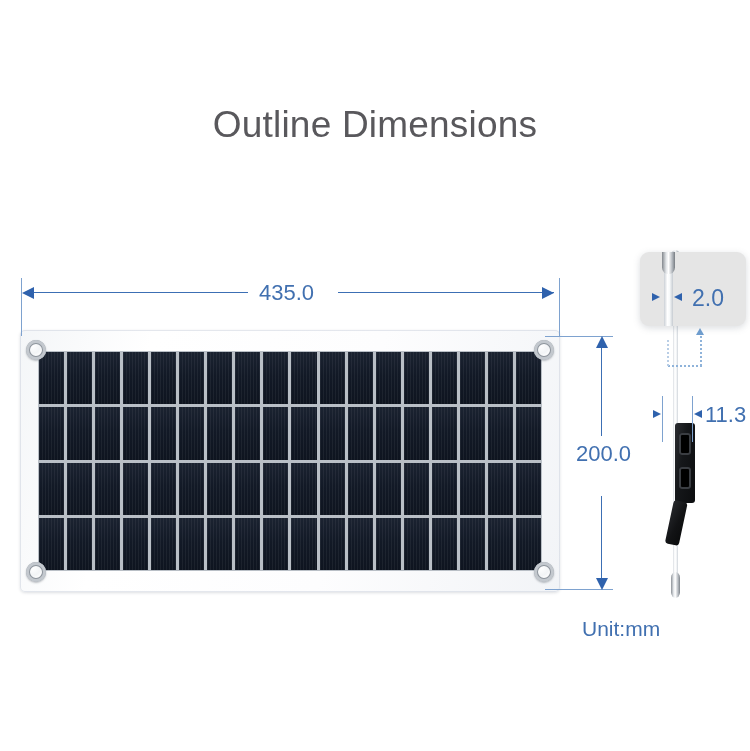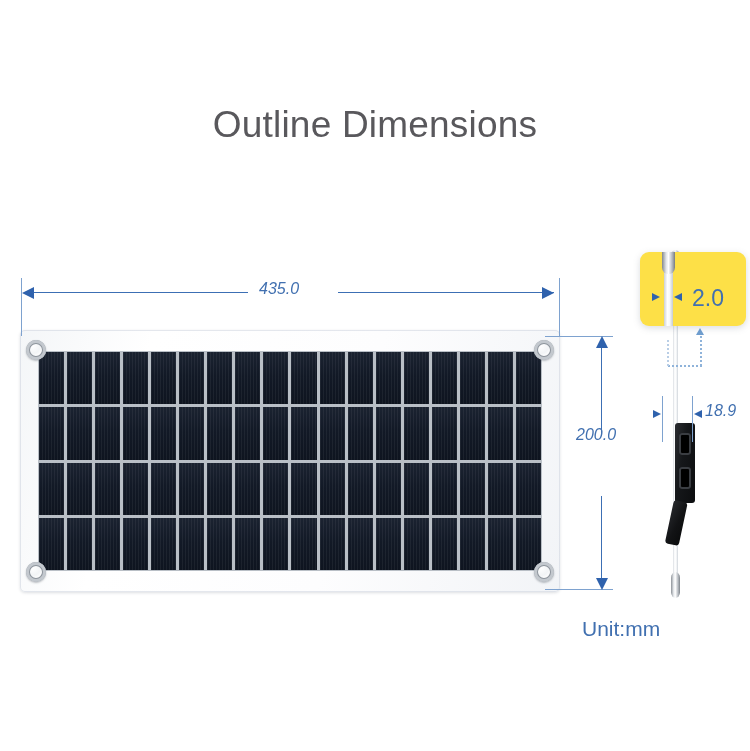--- a/index.html
+++ b/index.html
@@ -140,43 +140,42 @@
     border-left: 8px solid #2f62ad;
   }
   .arrow.tiny-up {
     border-left: 4px solid transparent;
     border-right: 4px solid transparent;
     border-bottom: 7px solid #6f9ed0;
   }
   .dim-label {
     position: absolute;
     color: #4170b0;
-    font-size: 16px;
+    font-size: 22px;
     font-weight: 400;
     white-space: nowrap;
-    font-style: italic;
   }
 
   
   #dim-width-left-ext  { left: 21px;  top: 278px; height: 58px; }
   #dim-width-right-ext { left: 559px; top: 278px; height: 58px; }
   #dim-width-seg-a { left: 26px;  top: 292px; width: 222px; }
   #dim-width-seg-b { left: 338px; top: 292px; width: 216px; }
   #dim-width-arrow-l { left: 22px;  top: 287px; }
   #dim-width-arrow-r { left: 542px; top: 287px; }
   #dim-width-label { left: 259px; top: 280px; }
 
   
   #dim-height-top-ext { left: 545px; top: 336px; width: 68px; }
   #dim-height-bot-ext { left: 545px; top: 589px; width: 68px; }
   #dim-height-seg-a { left: 601px; top: 344px; height: 92px; }
   #dim-height-seg-b { left: 601px; top: 496px; height: 88px; }
   #dim-height-arrow-t { left: 596px; top: 336px; }
   #dim-height-arrow-b { left: 596px; top: 578px; }
-  #dim-height-label { left: 576px; top: 426px; }
+  #dim-height-label { left: 576px; top: 441px; }
 
   
   #cable-assembly {
     position: absolute;
     left: 658px;
     top: 248px;
     width: 40px;
     height: 352px;
   }
   #cable-wire {
@@ -237,21 +236,21 @@
   #dim15-arrow-r { left: 694px; top: 410px; }
   #dim15-label { left: 705px; top: 402px; }
 
   
   #inset-callout {
     position: absolute;
     left: 640px;
     top: 252px;
     width: 106px;
     height: 74px;
-    background: #fde047;
+    background: #e5e5e5;
     border-radius: 9px;
     box-shadow: 0 2px 7px rgba(90,100,115,0.22);
     overflow: hidden;
   }
   #inset-wire {
     position: absolute;
     left: 24px;
     top: -4px;
     width: 9px;
     height: 84px;
@@ -426,21 +425,21 @@
     <div class="connector-slot" id="connector-slot-1"></div>
     <div class="connector-slot" id="connector-slot-2"></div>
   </div>
   <div id="connector-tail"></div>
 </div>
 
 <div class="ext-line-v" id="dim15-ext-left"></div>
 <div class="ext-line-v" id="dim15-ext-right"></div>
 <div class="arrow small-right" id="dim15-arrow-l"></div>
 <div class="arrow small-left" id="dim15-arrow-r"></div>
-<div class="dim-label" id="dim15-label">18.9</div>
+<div class="dim-label" id="dim15-label">11.3</div>
 
 <div class="leader-dotted-v" id="leader-v"></div>
 <div class="leader-dotted-h" id="leader-h"></div>
 <div class="leader-dotted-v" id="leader-up-tick"></div>
 <div class="arrow tiny-up" id="leader-arrow"></div>
 
 <div id="inset-callout">
   <div id="inset-hl-band"></div>
   <div id="inset-wire"></div>
   <div id="inset-wire-tip"></div>

